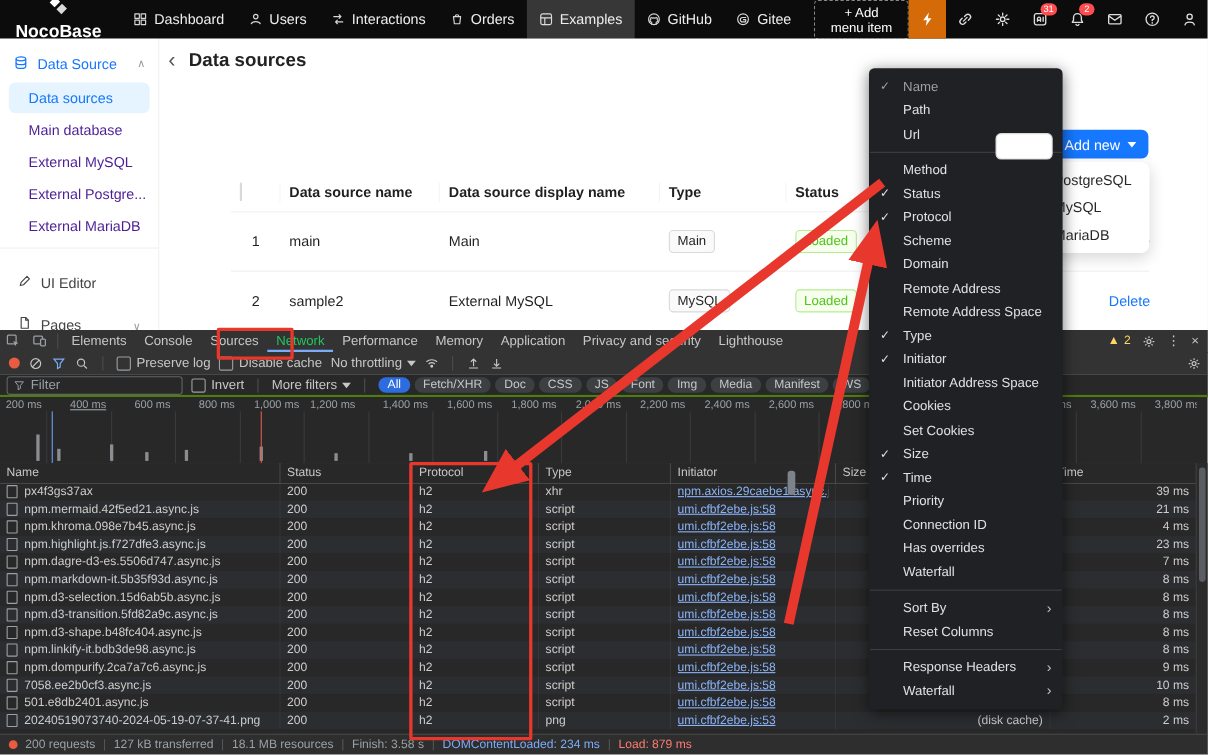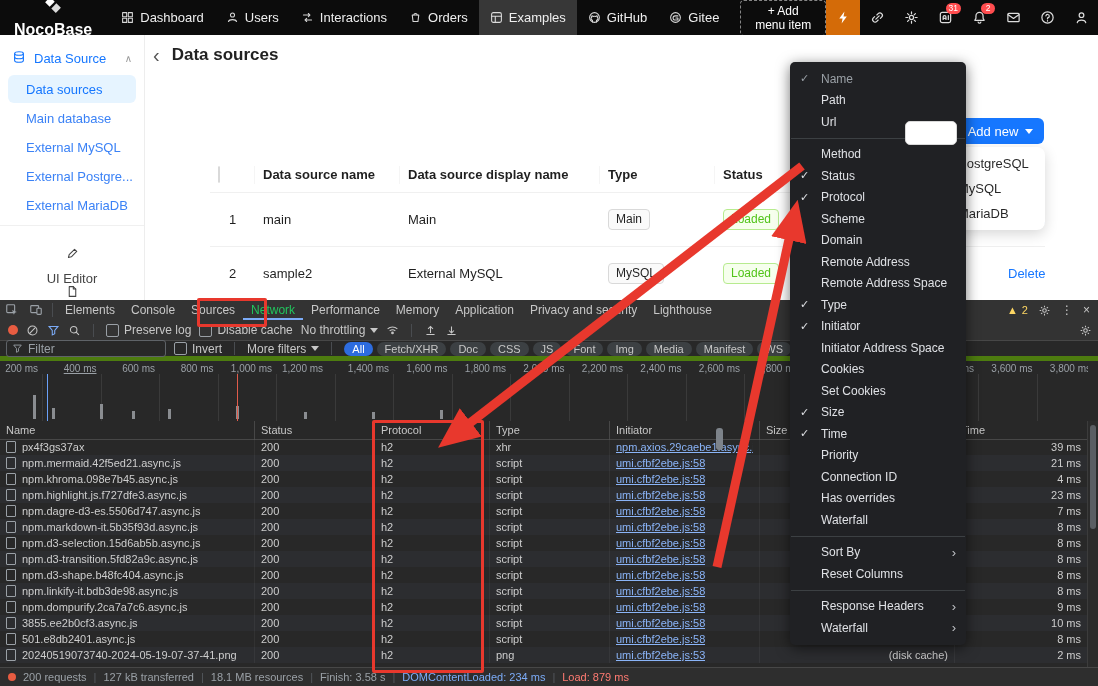--- a/index.html
+++ b/index.html
@@ -18,24 +18,24 @@
   #nav-right{margin-left:auto;display:flex;align-items:center;height:100%;}
   .nav-ico{position:relative;display:flex;align-items:center;justify-content:center;width:34px;height:35px;color:#ddd;cursor:pointer;}
   .nav-ico.hl{background:#d46b08;color:#fff;}
   .badge{position:absolute;top:3px;right:1px;background:#ff4d4f;color:#fff;font-size:8.5px;line-height:11px;min-width:8px;padding:0 3px;border-radius:7px;text-align:center;}
 
   
   #app{position:absolute;top:35px;left:0;width:1098px;height:265px;background:#fff;display:flex;overflow:hidden;}
   #sidebar{width:145px;box-sizing:border-box;border-right:1px solid #ededed;padding-top:8px;overflow:hidden;flex:none;}
   .sb-group{display:flex;align-items:center;gap:8px;padding:7px 12px;color:#1677ff;font-size:13px;}
   .sb-group .grow{flex:1;}
-  .sb-item{display:flex;align-items:center;margin:1px 8px;padding:5px 8px 5px 18px;border-radius:6px;font-size:13px;color:#3b82f6;height:18px;cursor:pointer;white-space:nowrap;overflow:hidden;}
+  .sb-item{display:flex;align-items:center;margin:1px 8px;padding:5px 8px 5px 18px;border-radius:6px;font-size:13px;color:#4c1d95;height:18px;cursor:pointer;white-space:nowrap;overflow:hidden;}
   .sb-item.active{background:#e6f4ff;color:#1677ff;}
   .sb-tools{margin-top:6px;border-top:1px solid #f0f0f0;padding-top:6px;}
-  .sb-tool{display:flex;align-items:center;gap:8px;margin:10px 8px;padding:5px 8px;border-radius:6px;font-size:13px;color:#444;height:18px;cursor:pointer;flex-direction:column;}
+  .sb-tool{display:flex;align-items:flex-end;gap:8px;margin:10px 8px;padding:5px 8px;border-radius:6px;font-size:13px;color:#444;height:18px;cursor:pointer;}
   .sb-tool .grow{flex:1;}
   .sb-caret{color:#999;font-size:10px;}
   #main{flex:1;position:relative;background:#fff;}
   #breadcrumb{position:absolute;left:8px;top:10px;display:flex;align-items:center;gap:12px;}
   #collapse-ic{font-size:20px;color:#555;line-height:1;}
   #page-title{font-size:17px;font-weight:bold;color:#222;}
 
   
   #ds-table{position:absolute;left:65px;top:123px;width:835px;}
   .trow,.thead{display:grid;grid-template-columns:45px 145px 200px 115px 245px 85px;align-items:center;border-bottom:1px solid #f0f0f0;}
@@ -66,21 +66,21 @@
   .dt-tab.active{color:#22c55e;box-shadow:inset 0 -2px 0 #7cacf8;}
   #dt-tab-right{margin-left:auto;display:flex;align-items:center;gap:10px;padding-right:8px;}
   .warnwrap{display:flex;align-items:center;gap:4px;color:#fdd663;font-size:11px;}
   .dt-ic{color:#c7c7c7;display:flex;align-items:center;cursor:pointer;}
   #dt-toolbar{position:absolute;top:20px;left:0;right:0;height:21px;background:#333;border-bottom:1px solid #474747;display:flex;align-items:center;gap:8px;padding:0 8px;box-sizing:border-box;}
   .rec-dot{width:10px;height:10px;border-radius:50%;background:#e85c41;}
   .dt-check{display:flex;align-items:center;gap:5px;font-size:12px;color:#c7c7c7;}
   .box{width:11px;height:11px;border:1px solid #9aa0a6;border-radius:2px;background:transparent;}
   .throttle{display:flex;align-items:center;gap:5px;cursor:pointer;}
   #dt-netgear{position:absolute;right:6px;top:24px;color:#c7c7c7;}
-  #dt-filterbar{position:absolute;top:41px;left:0;right:0;height:20px;background:#282828;border-bottom:5px solid #4d7c0f;display:flex;align-items:center;gap:8px;padding:0 6px;box-sizing:border-box;}
+  #dt-filterbar{position:absolute;top:41px;left:0;right:0;height:20px;background:#282828;border-bottom:2px solid #4d7c0f;display:flex;align-items:center;gap:8px;padding:0 6px;box-sizing:border-box;}
   #dt-filter-input{display:flex;align-items:center;gap:5px;width:148px;height:15px;border:1px solid #5f6368;border-radius:3px;padding:0 5px;color:#9aa0a6;}
   .pill{font-size:11px;padding:1px 8px;border-radius:9px;background:#3c4043;color:#c7c7c7;cursor:pointer;white-space:nowrap;}
   .pill.active{background:#2d6cdf;color:#fff;}
   #dt-timeline{position:absolute;top:61px;left:0;right:10px;height:60px;background:#282828;border-bottom:1px solid #474747;overflow:hidden;}
   .tl-line{position:absolute;top:13px;bottom:0;width:1px;background:#3a3a3a;}
   .tl-label{position:absolute;top:2px;font-size:10px;color:#9aa0a6;text-align:right;width:56px;}
   .tl-bar{position:absolute;bottom:2px;width:3px;background:#8a8d91;}
   .tl-ev{position:absolute;top:13px;bottom:0;width:1px;}
   #dt-grid-head{position:absolute;top:121px;left:0;height:18px;width:1088px;display:grid;grid-template-columns:255px 120px 115px 120px 150px 195px 133px;background:#282828;border-bottom:1px solid #474747;font-size:11px;color:#c7c7c7;}
   #dt-grid-head>div{display:flex;align-items:center;padding:0 6px;border-right:1px solid #474747;overflow:hidden;white-space:nowrap;cursor:pointer;}
@@ -679,21 +679,21 @@
           <div>script</div>
           <div>
             <span class="ini">umi.cfbf2ebe.js:58</span>
           </div>
           <div class="num"></div>
           <div class="num">9 ms</div>
         </div>
         <div class="dt-row">
           <div>
             <span class="fico"></span>
-            <span>3855.ee2b0cf3.async.js</span>
+            <span>7058.ee2b0cf3.async.js</span>
           </div>
           <div>200</div>
           <div>h2</div>
           <div>script</div>
           <div>
             <span class="ini">umi.cfbf2ebe.js:58</span>
           </div>
           <div class="num"></div>
           <div class="num">10 ms</div>
         </div>

